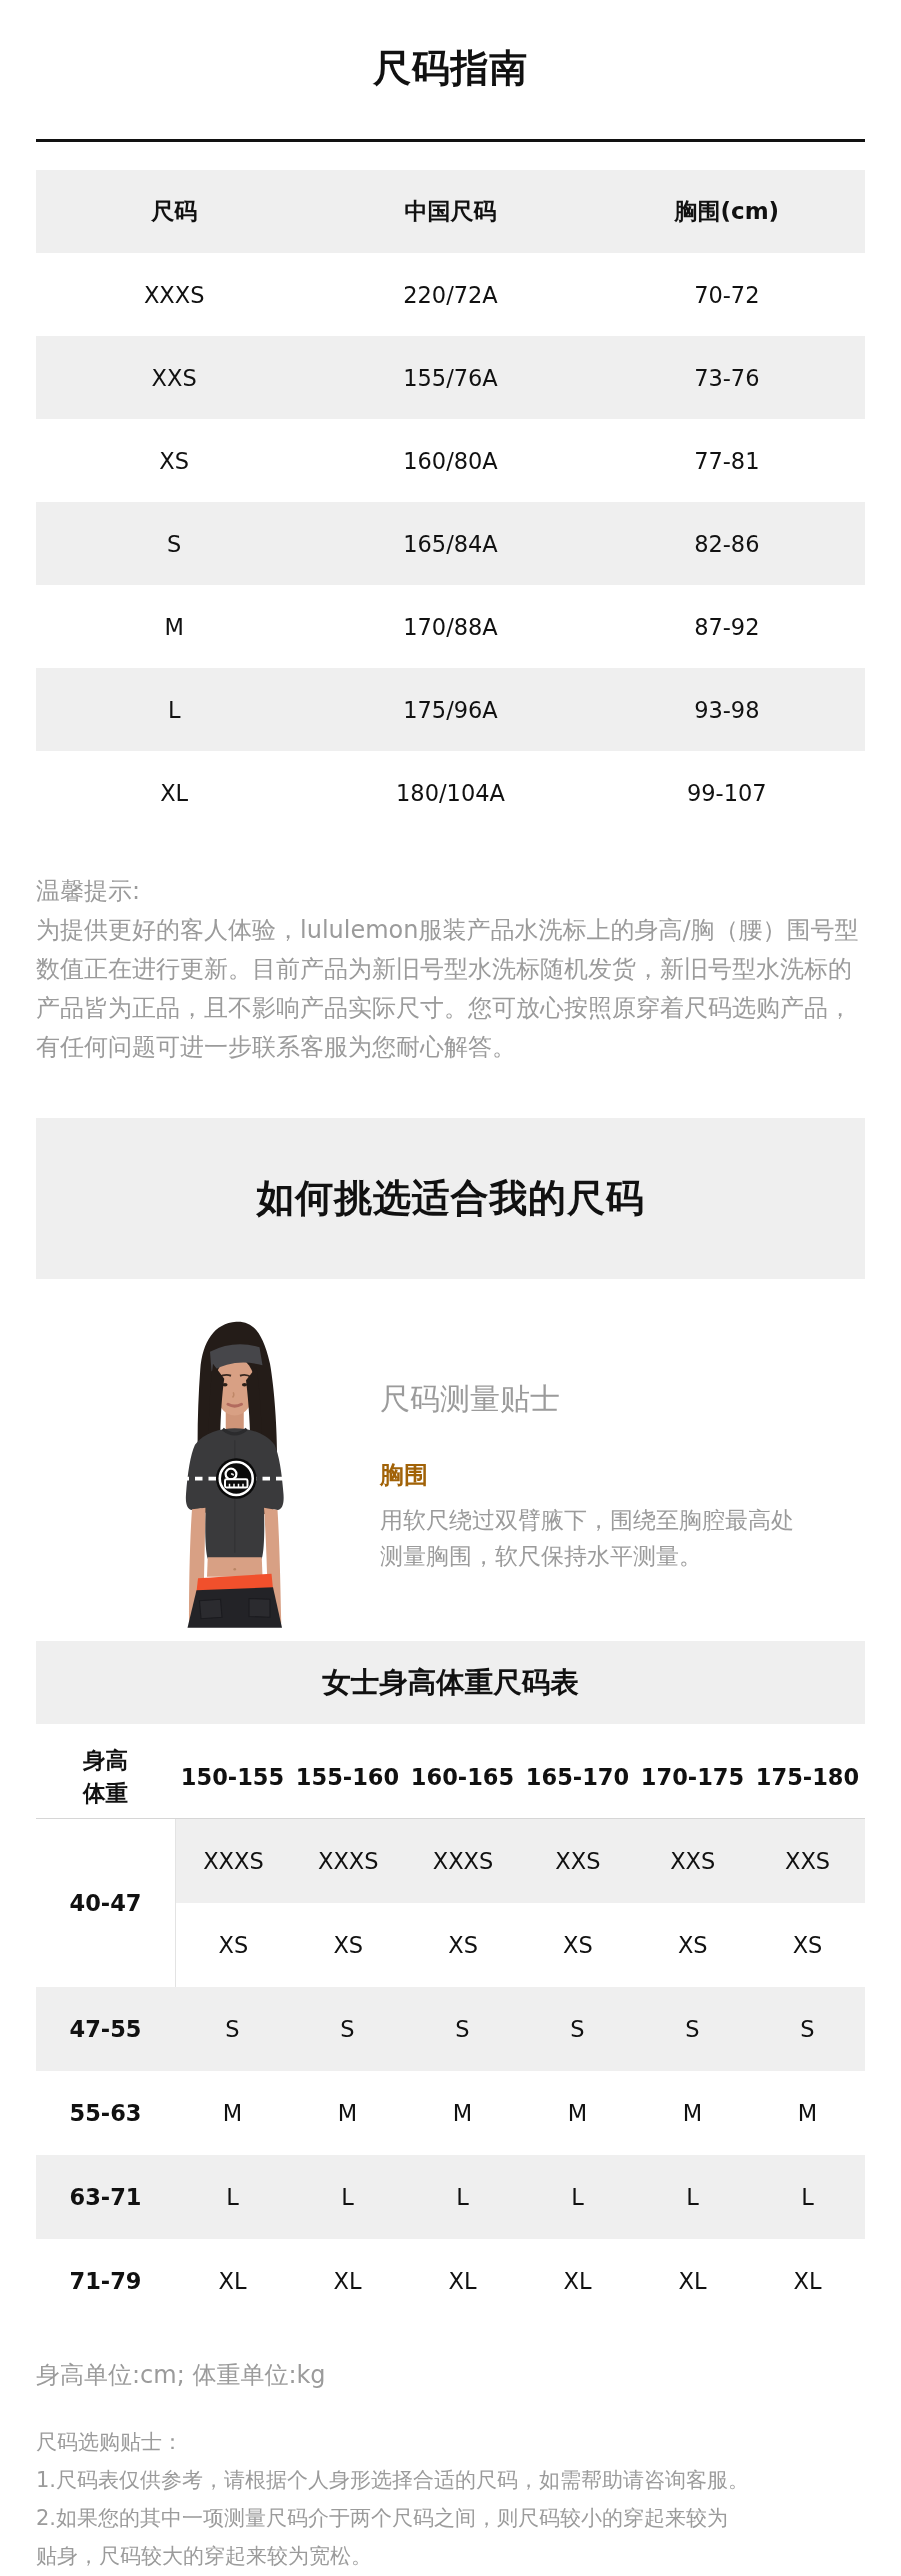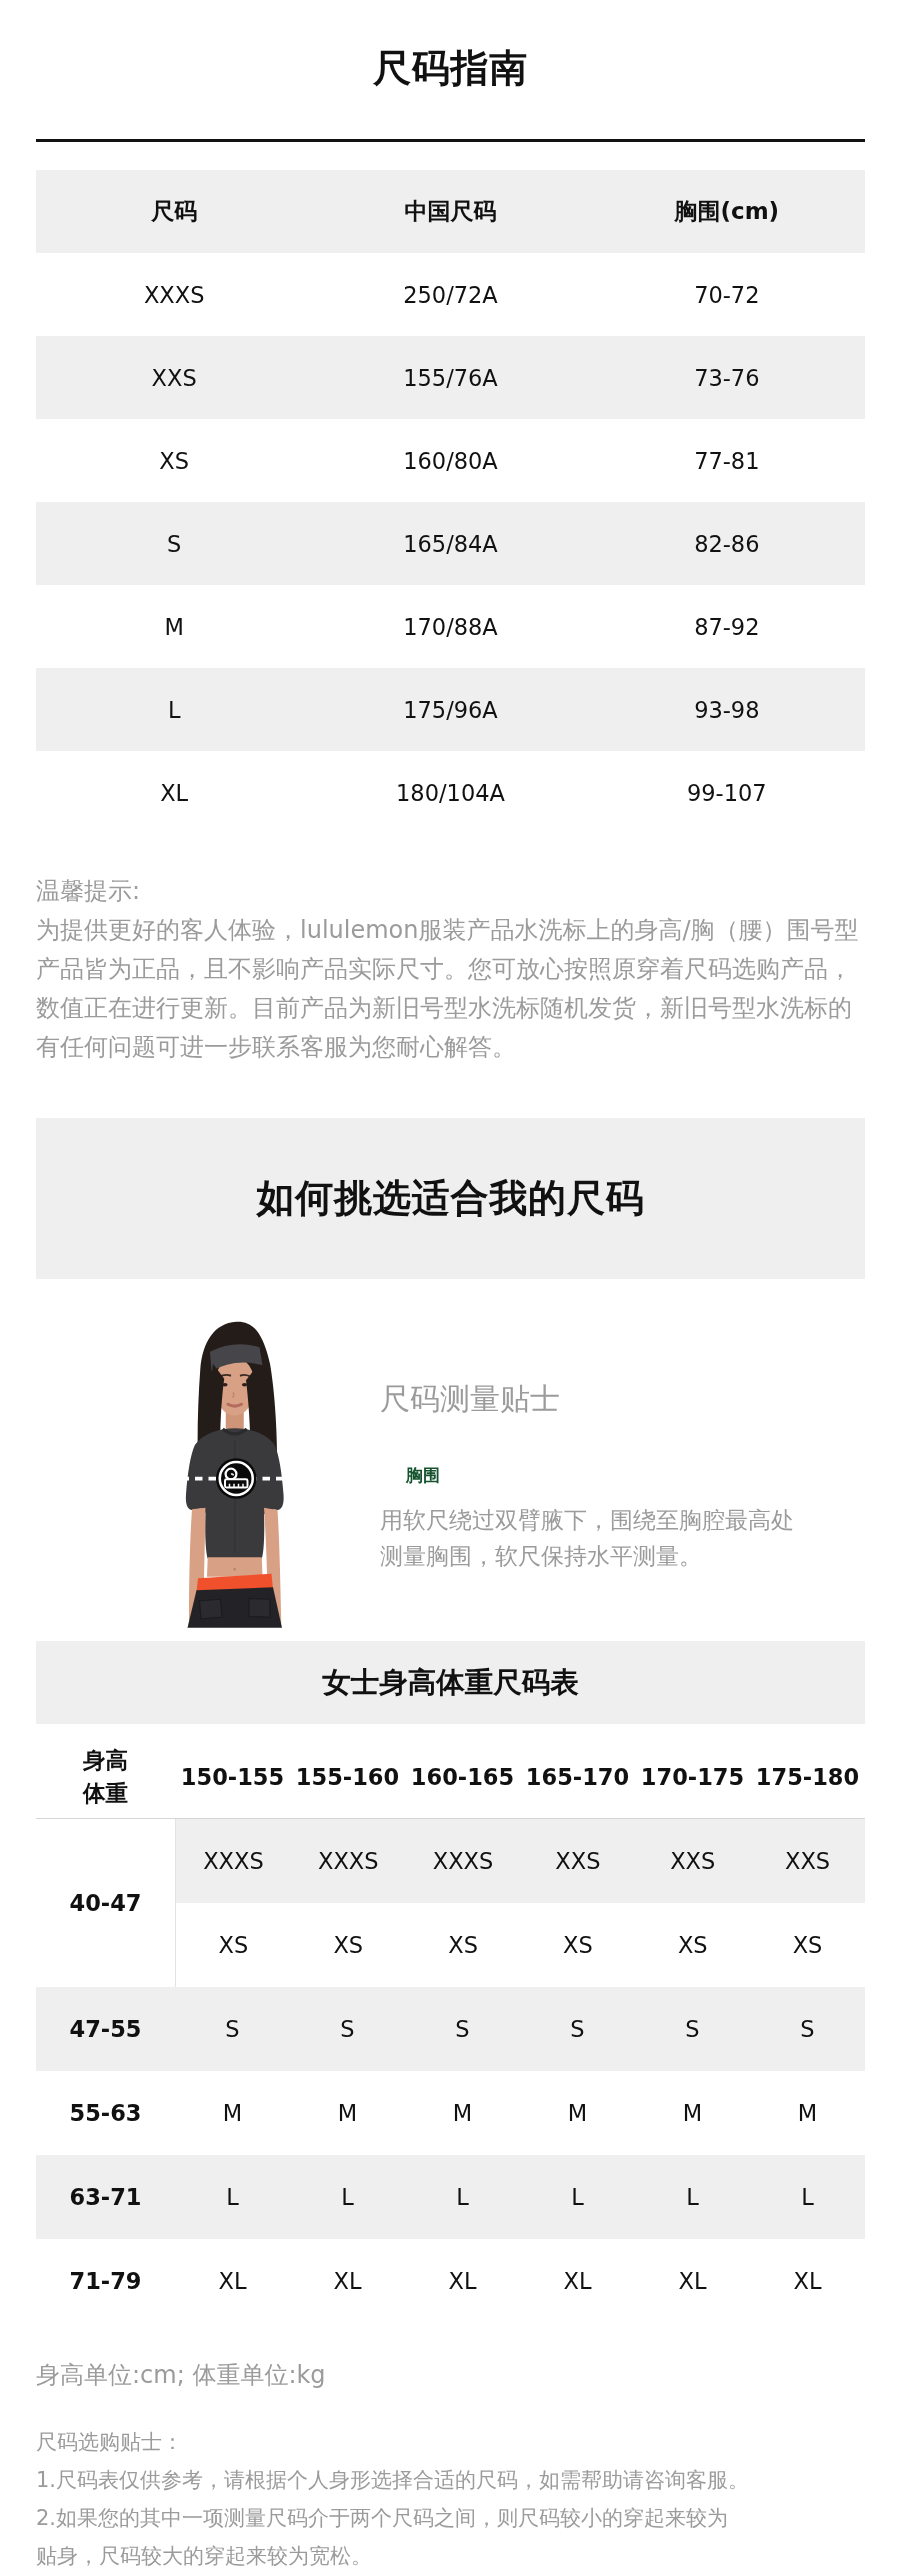--- a/index.html
+++ b/index.html
@@ -30,21 +30,21 @@
   
   .banner{left:36px;width:829px;background:#efefef;display:flex;align-items:center;justify-content:center;}
   .banner-1{top:1118px;height:161px;}
   .banner-1 .bt{font-size:38px;font-weight:700;letter-spacing:0.8px;}
   .banner-2{top:1641px;height:83px;}
   .banner-2 .bt{font-size:28.5px;font-weight:700;}
 
   
   .model-figure{left:150px;top:1320px;width:195px;height:308px;}
   .measure-label{left:380px;top:1378px;font-size:30px;line-height:41px;}
-  .chest-title{left:380px;top:1455px;font-size:17px;font-weight:700;line-height:41px;color:#14532d;margin-left:26px;}
+  .chest-title{left:380px;top:1455px;font-size:24px;font-weight:700;line-height:41px;color:#a16207;}
   .chest-desc{left:380px;top:1502px;font-size:23px;line-height:36px;}
   .chest-desc div{white-space:nowrap;}
 
   
   .t2{left:36px;top:1736px;width:829px;font-size:22.5px;}
   .t2-head{display:flex;height:83px;border-bottom:1.5px solid #d6d6d6;box-sizing:border-box;}
   .t2-corner{width:139px;display:flex;flex-direction:column;align-items:center;justify-content:center;font-weight:700;line-height:33px;}
   .t2-head .hcol{flex:1;display:flex;align-items:center;justify-content:center;font-weight:700;}
   .t2-group{display:flex;}
   .t2-glabel{width:139px;display:flex;align-items:center;justify-content:center;font-weight:700;}
@@ -71,21 +71,21 @@
   <div class="abs title-rule"></div>
 
   <div class="abs t1">
     <div class="t1-row head">
       <div>尺码</div>
       <div>中国尺码</div>
       <div>胸围(cm)</div>
     </div>
     <div class="t1-row">
       <div>XXXS</div>
-      <div>250/72A</div>
+      <div>220/72A</div>
       <div>70-72</div>
     </div>
     <div class="t1-row gray">
       <div>XXS</div>
       <div>155/76A</div>
       <div>73-76</div>
     </div>
     <div class="t1-row">
       <div>XS</div>
       <div>160/80A</div>
@@ -109,22 +109,22 @@
     <div class="t1-row">
       <div>XL</div>
       <div>180/104A</div>
       <div>99-107</div>
     </div>
   </div>
 
   <div class="abs notice muted">
     <div>温馨提示:</div>
     <div>为提供更好的客人体验，lululemon服装产品水洗标上的身高/胸（腰）围号型</div>
+    <div>数值正在进行更新。目前产品为新旧号型水洗标随机发货，新旧号型水洗标的</div>
     <div>产品皆为正品，且不影响产品实际尺寸。您可放心按照原穿着尺码选购产品，</div>
-    <div>数值正在进行更新。目前产品为新旧号型水洗标随机发货，新旧号型水洗标的</div>
     <div>有任何问题可进一步联系客服为您耐心解答。</div>
   </div>
 
   <div class="abs banner banner-1">
     <div class="bt">如何挑选适合我的尺码</div>
   </div>
 
   <svg class="abs model-figure" viewBox="0 0 260 410" xmlns="http://www.w3.org/2000/svg" aria-hidden="true">
 
     <path d="M115,2 C86,4 70,28 67,66 C63,120 62,185 66,242 C67,258 82,263 90,252 C85,185 85,115 90,86 L140,86 C146,120 148,195 142,250 C150,264 164,260 168,244 C172,180 168,104 160,58 C150,14 136,1 115,2 Z" fill="#241c18"></path>

